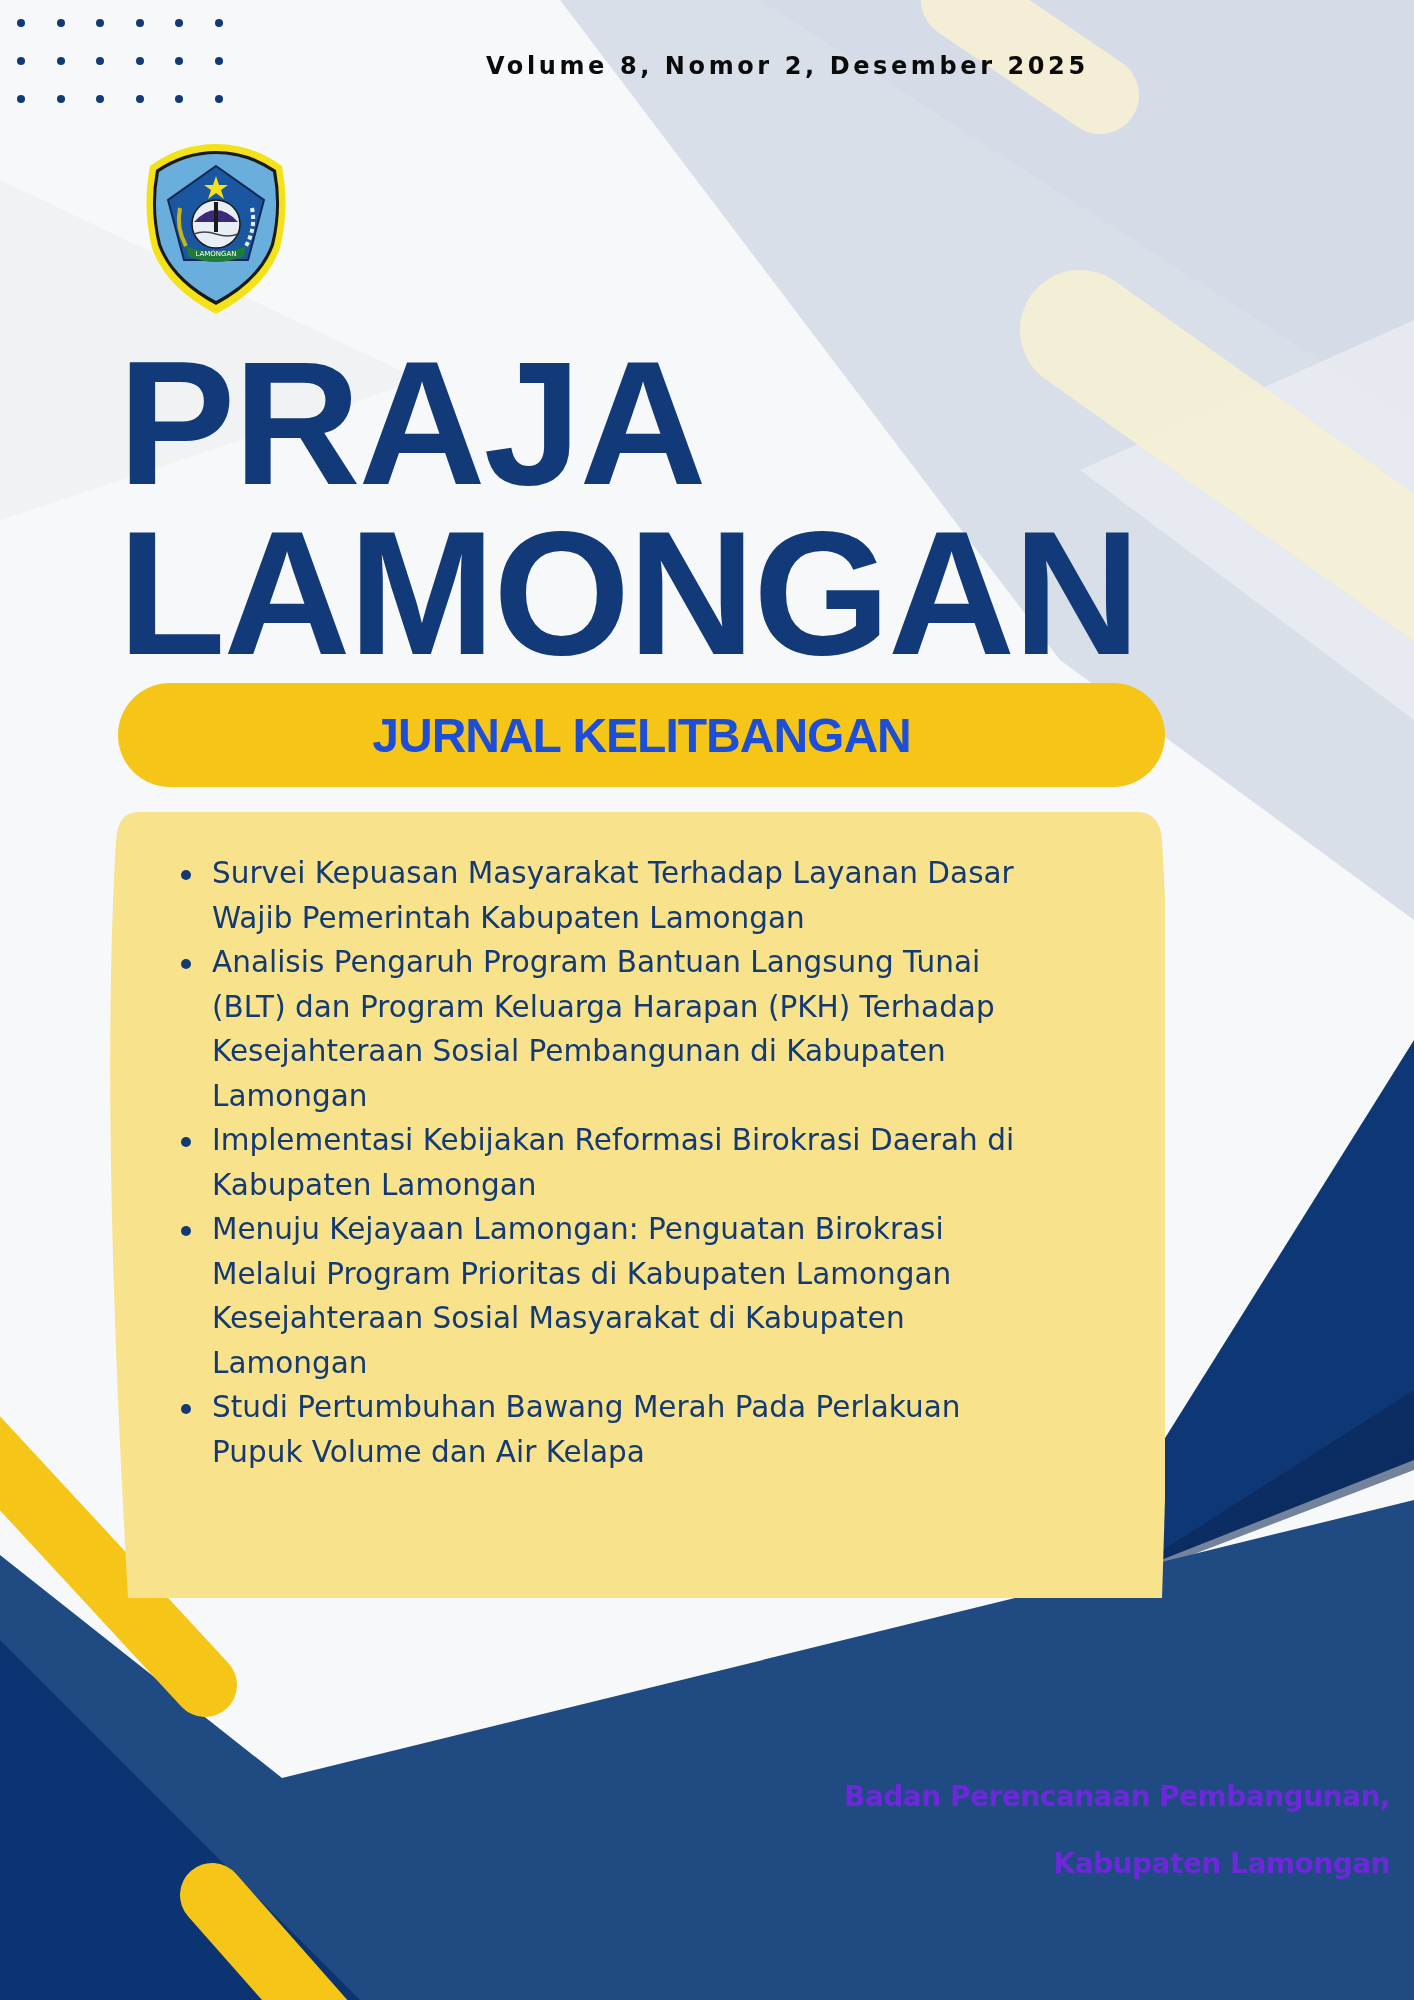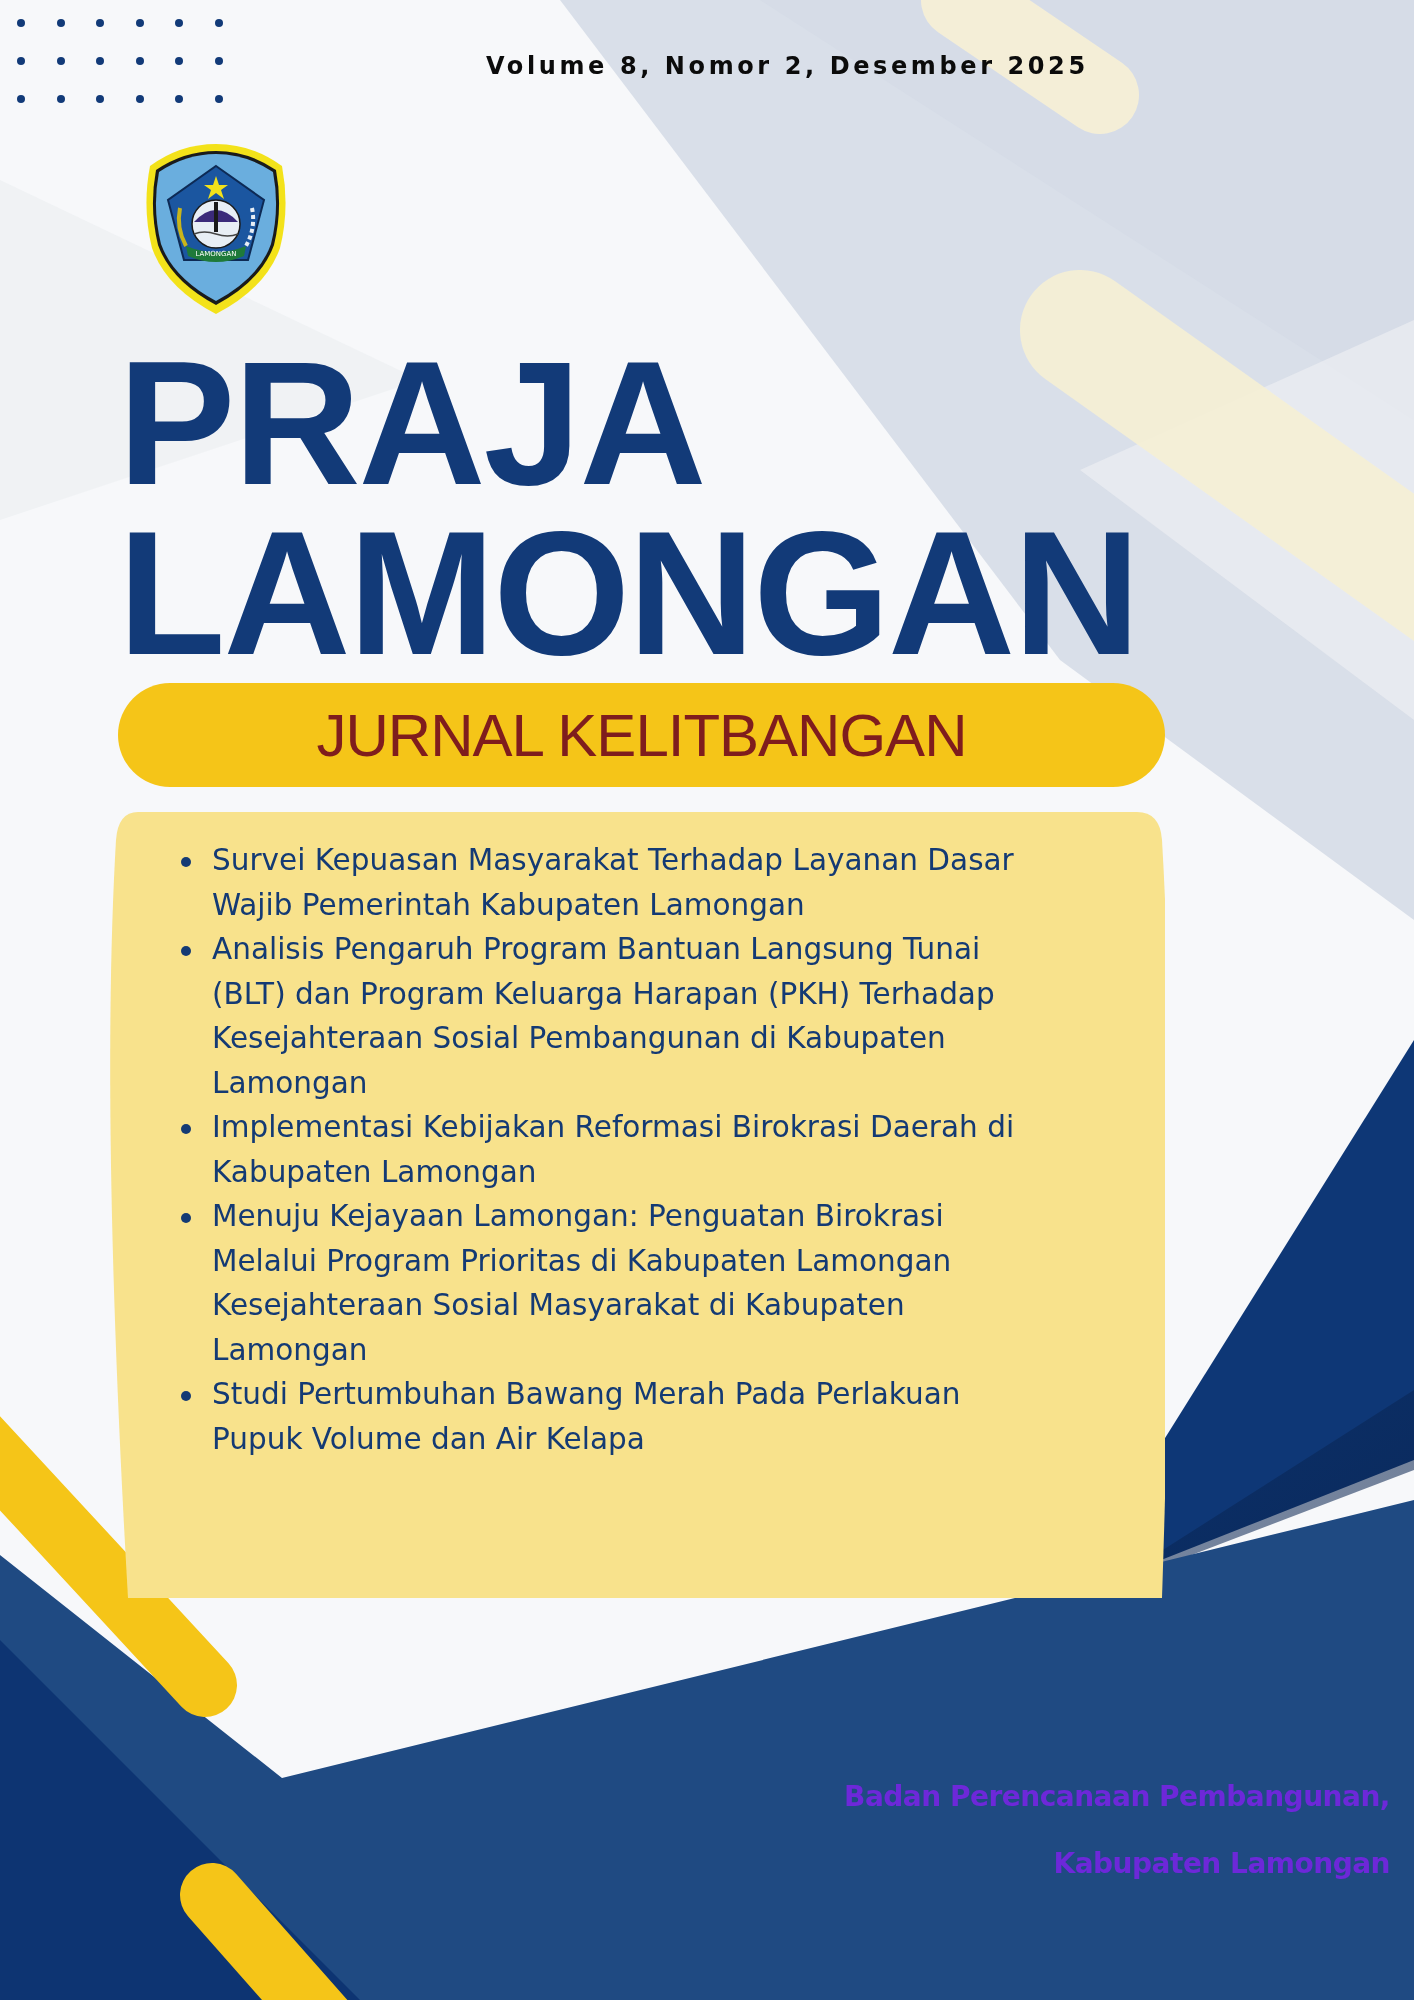--- a/index.html
+++ b/index.html
@@ -13,24 +13,24 @@
   .header-info { left:486px; top:45px; color:#0b0b0b; font-family:"DejaVu Sans", sans-serif; font-weight:bold; font-size:24px; letter-spacing:3.6px; line-height:43px; }
   .header-info div { white-space:nowrap; }
 
   .logo { left:140px; top:138px; width:152px; height:180px; }
 
   .title { left:118px; color:#123a78; font-family:"Liberation Sans", sans-serif; font-weight:bold; white-space:nowrap; letter-spacing:-2px; }
   .title-1 { top:335px; font-size:176px; line-height:176px; }
   .title-2 { top:505px; font-size:176px; line-height:176px; }
 
   .subtitle-pill { left:118px; top:683px; width:1047px; height:104px; border-radius:52px; background:#f5c518; display:flex; align-items:center; justify-content:center; }
-  .subtitle-pill span { color:#7f1d1d; font-family:"Liberation Sans", sans-serif; font-weight:normal; font-size:60px; letter-spacing:-1px; }
+  .subtitle-pill span { color:#1d4ed8; font-family:"Liberation Sans", sans-serif; font-weight:bold; font-size:48px; letter-spacing:-1px; }
 
   .articles-panel { left:110px; top:812px; width:1055px; height:786px; }
-  .articles-list { position:absolute; left:0; top:0; margin:0; padding:26px 40px 0 102px; list-style:none; color:#143a74; font-family:"DejaVu Sans", sans-serif; font-size:29.5px; line-height:44.5px; }
+  .articles-list { position:absolute; left:0; top:0; margin:0; padding:39px 40px 0 102px; list-style:none; color:#143a74; font-family:"DejaVu Sans", sans-serif; font-size:29.5px; line-height:44.5px; }
   .articles-list li { position:relative; }
   .articles-list li .bullet { position:absolute; left:-31px; top:19px; width:10px; height:10px; border-radius:50%; background:#143a74; }
   .articles-list li .txt { white-space:pre-line; display:block; }
 
   .publisher { right:24px; top:1763px; text-align:right; color:#6d28d9; font-family:"DejaVu Sans", sans-serif; font-weight:bold; font-size:28px; line-height:67px; letter-spacing:-0.5px; }
   .publisher div { white-space:nowrap; }
 </style>
 </head>
 <body>
 

